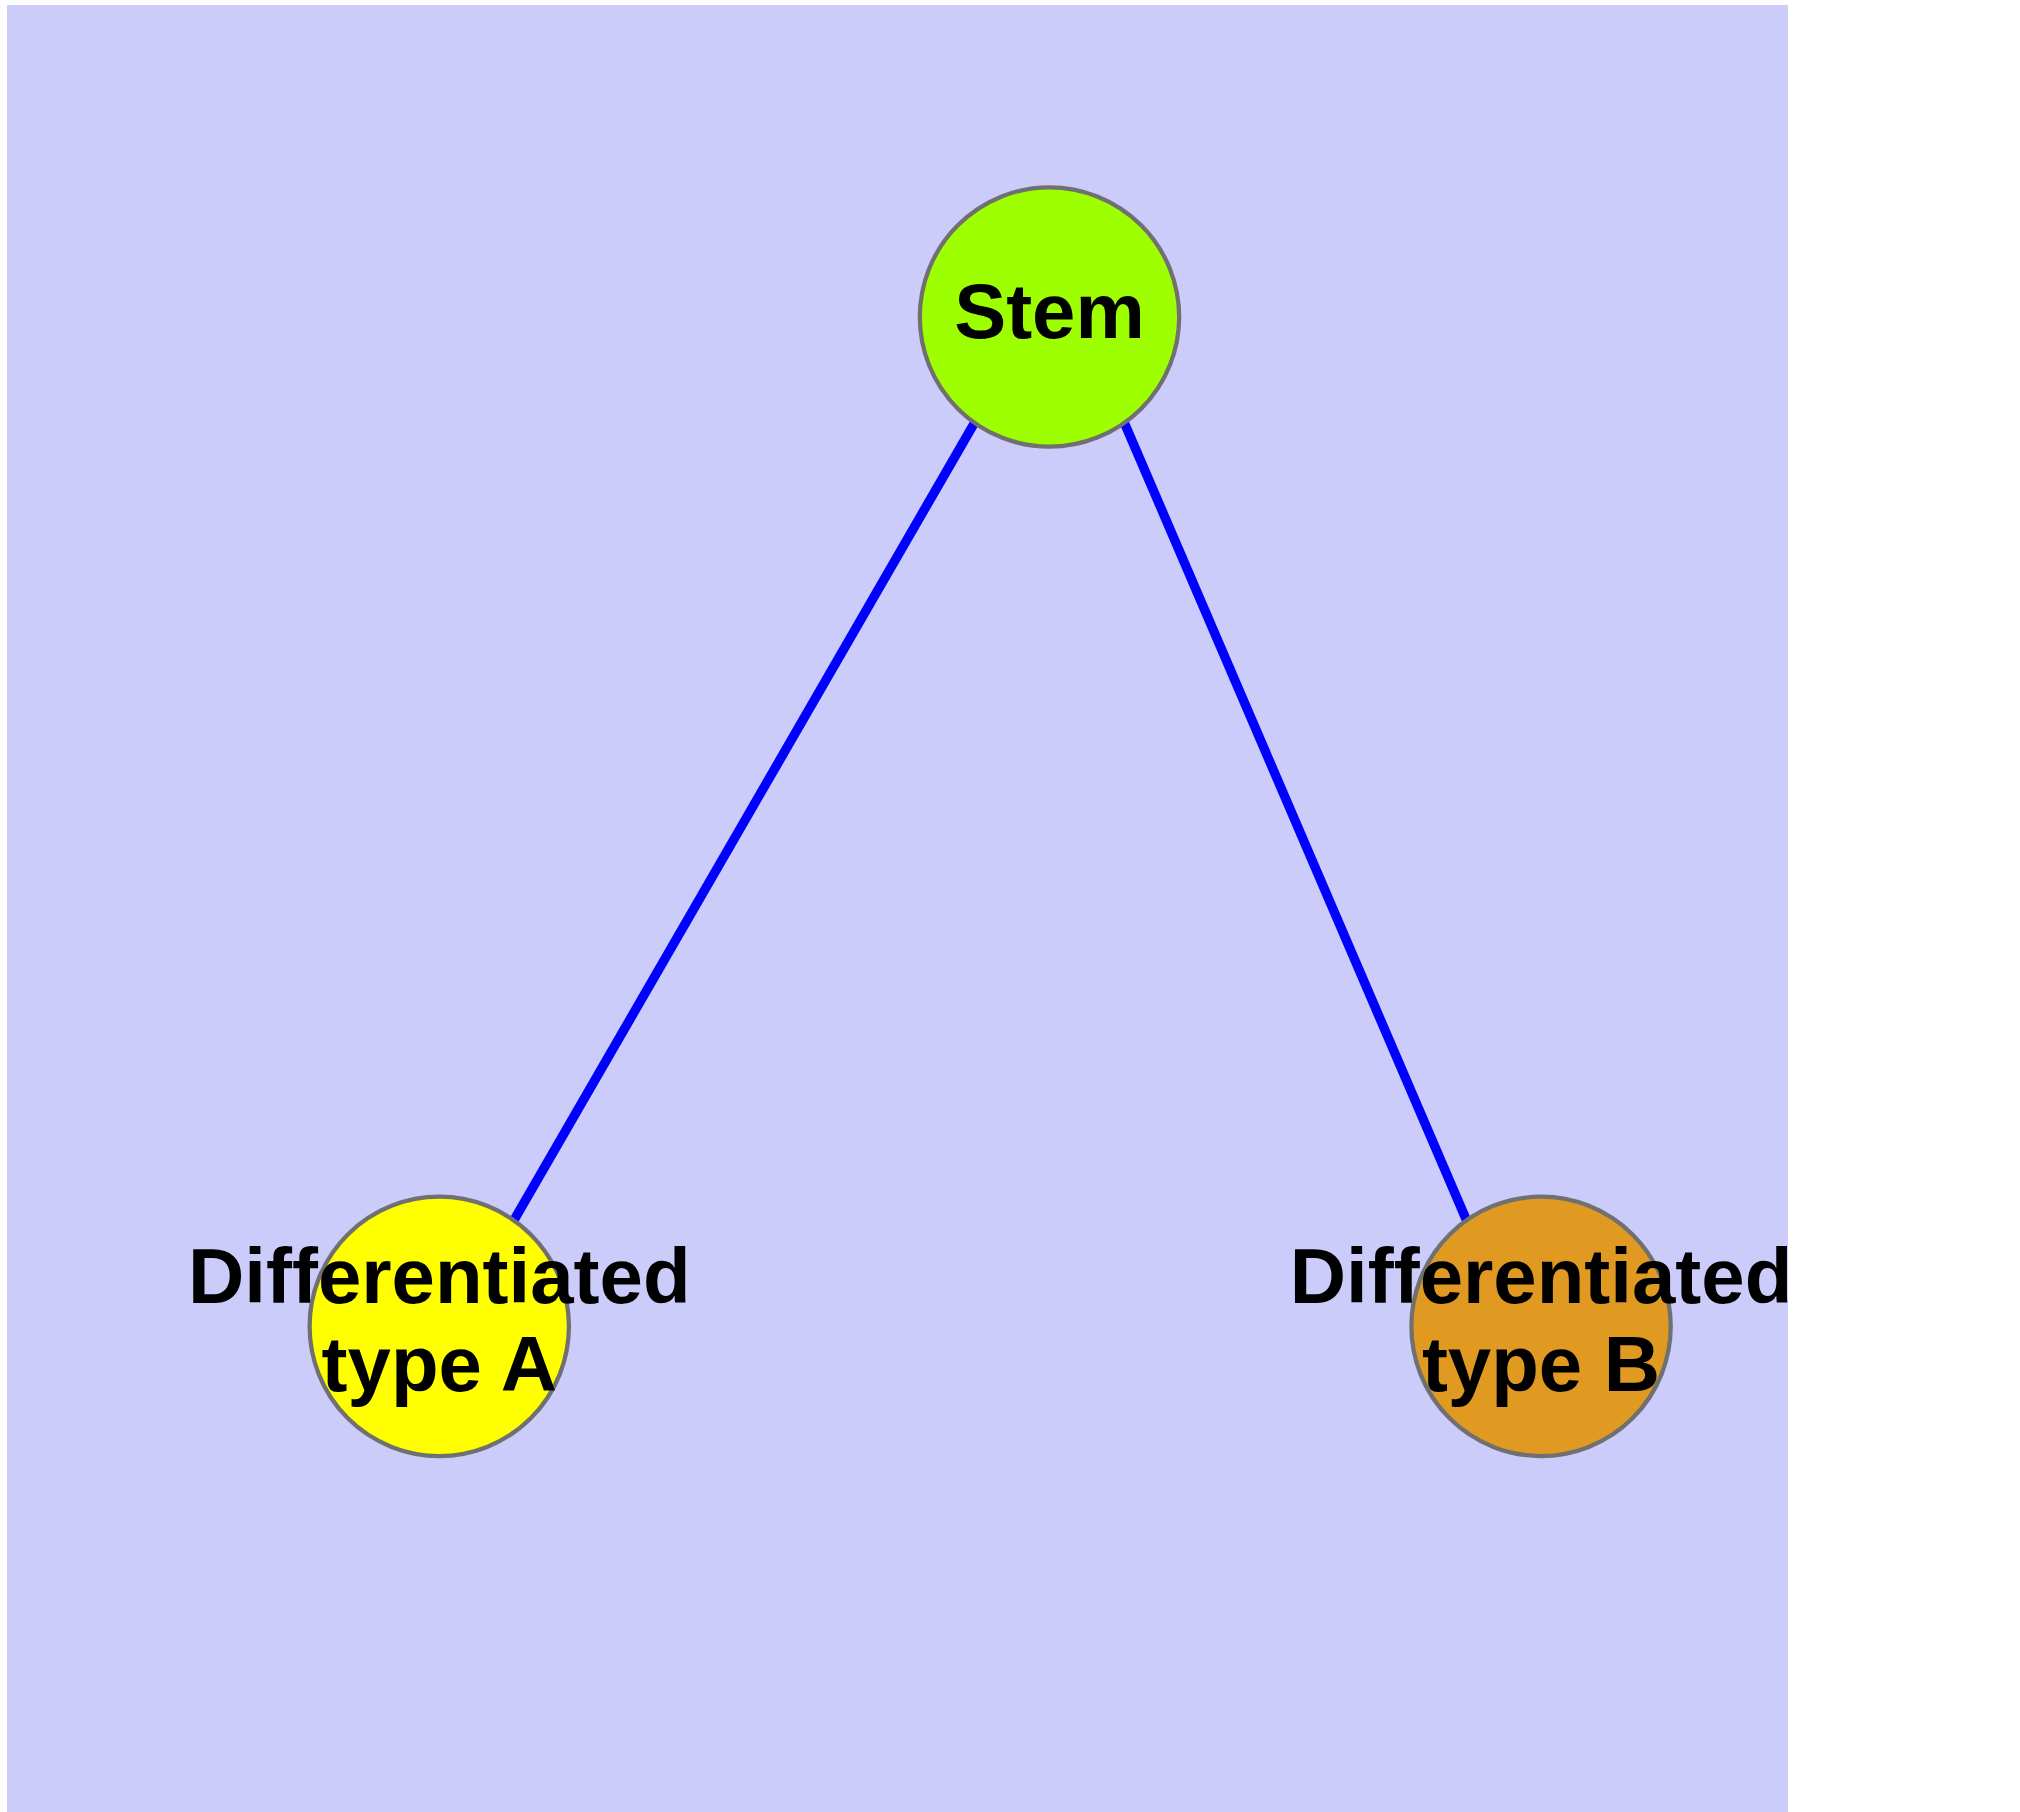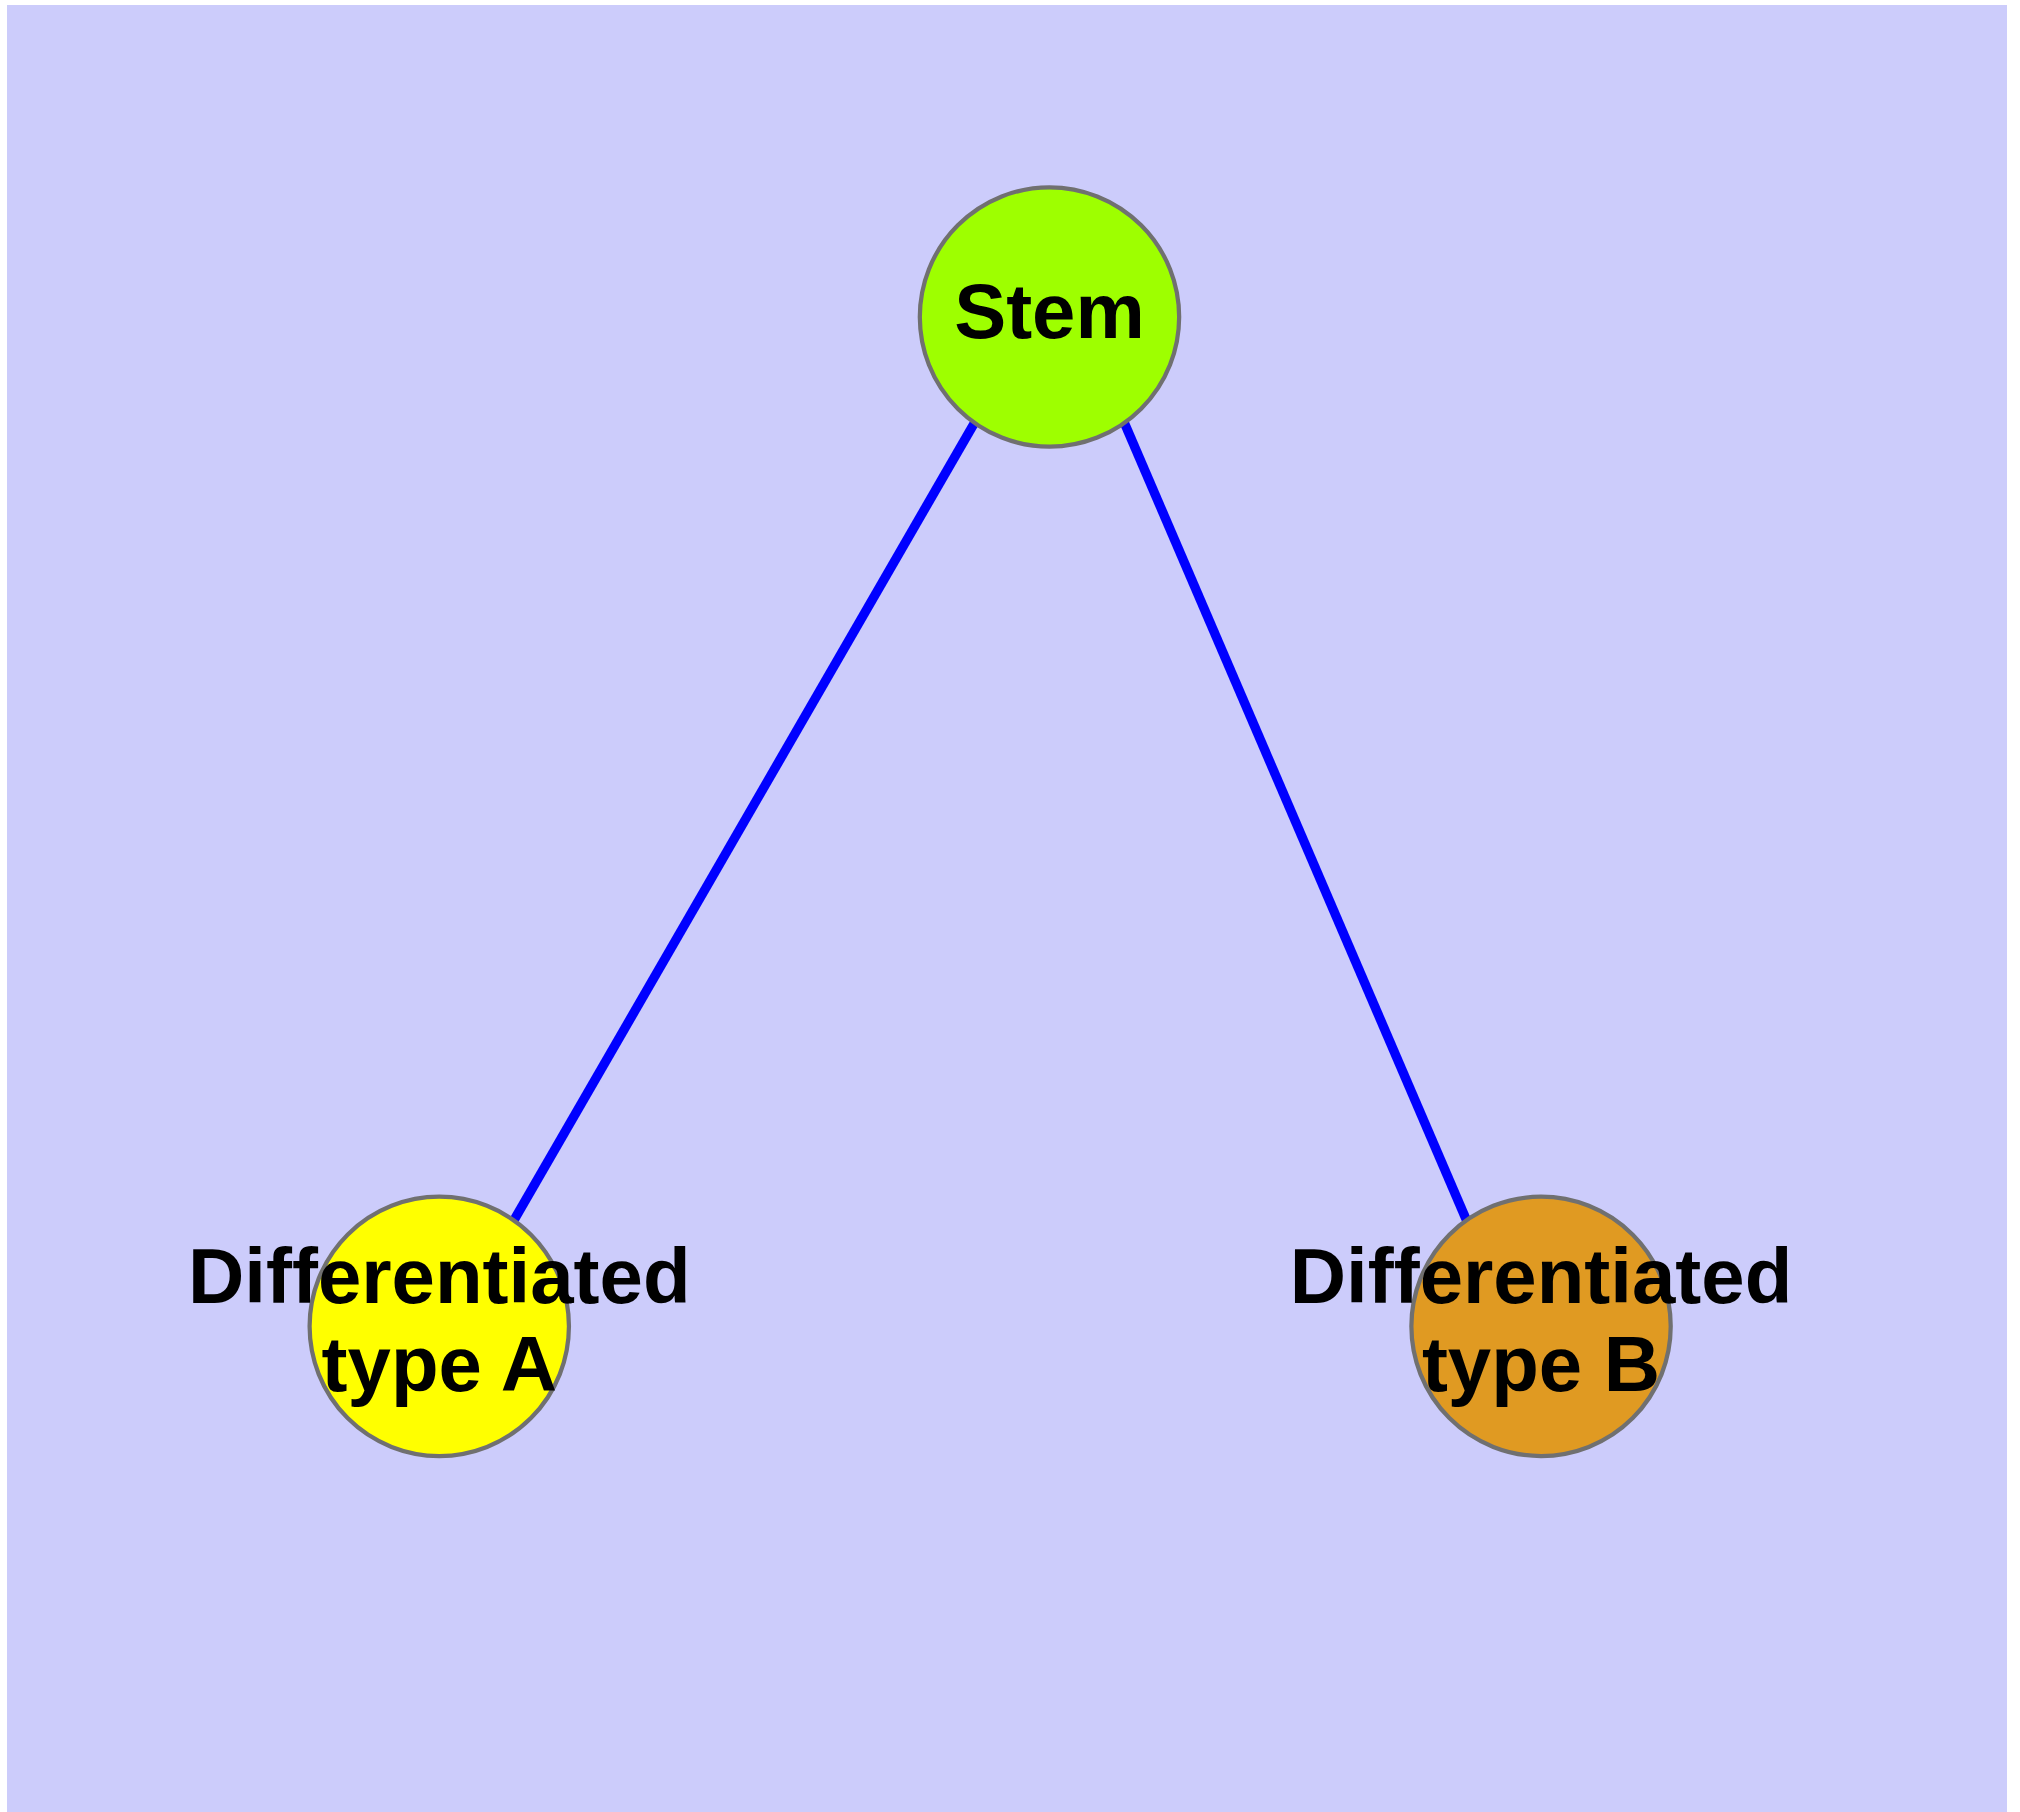--- a/index.html
+++ b/index.html
@@ -3,21 +3,21 @@
 <meta charset="utf-8">
 <title>Cell differentiation graph</title>
 <style>
   html, body {
     margin: 0;
     padding: 0;
     background: #ffffff;
   }
   #stage {
     position: relative;
-    width: 2007px;
+    width: 1788px;
     height: 1812px;
     background: #ffffff;
     overflow: hidden;
     font-family: "Liberation Sans", "DejaVu Sans", sans-serif;
   }
   #canvas {
     position: absolute;
     left: 6.8px;
     top: 5.1px;
     width: 2014px;

